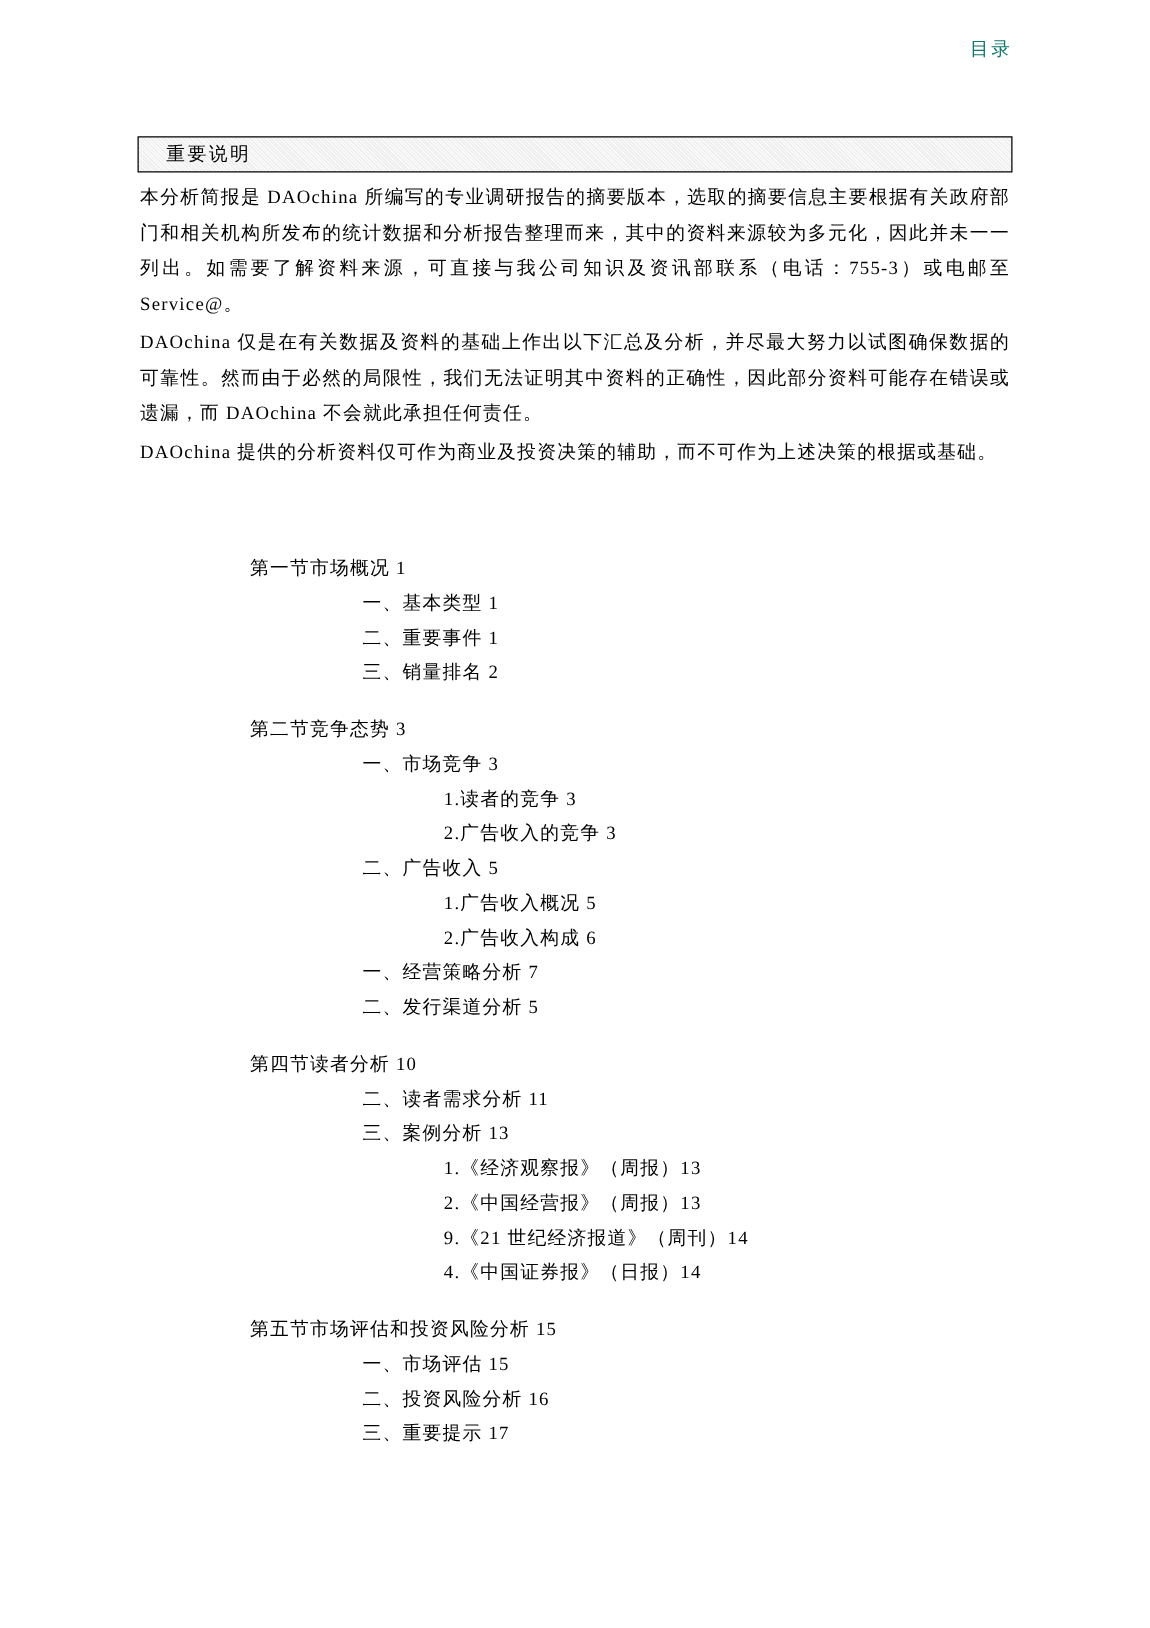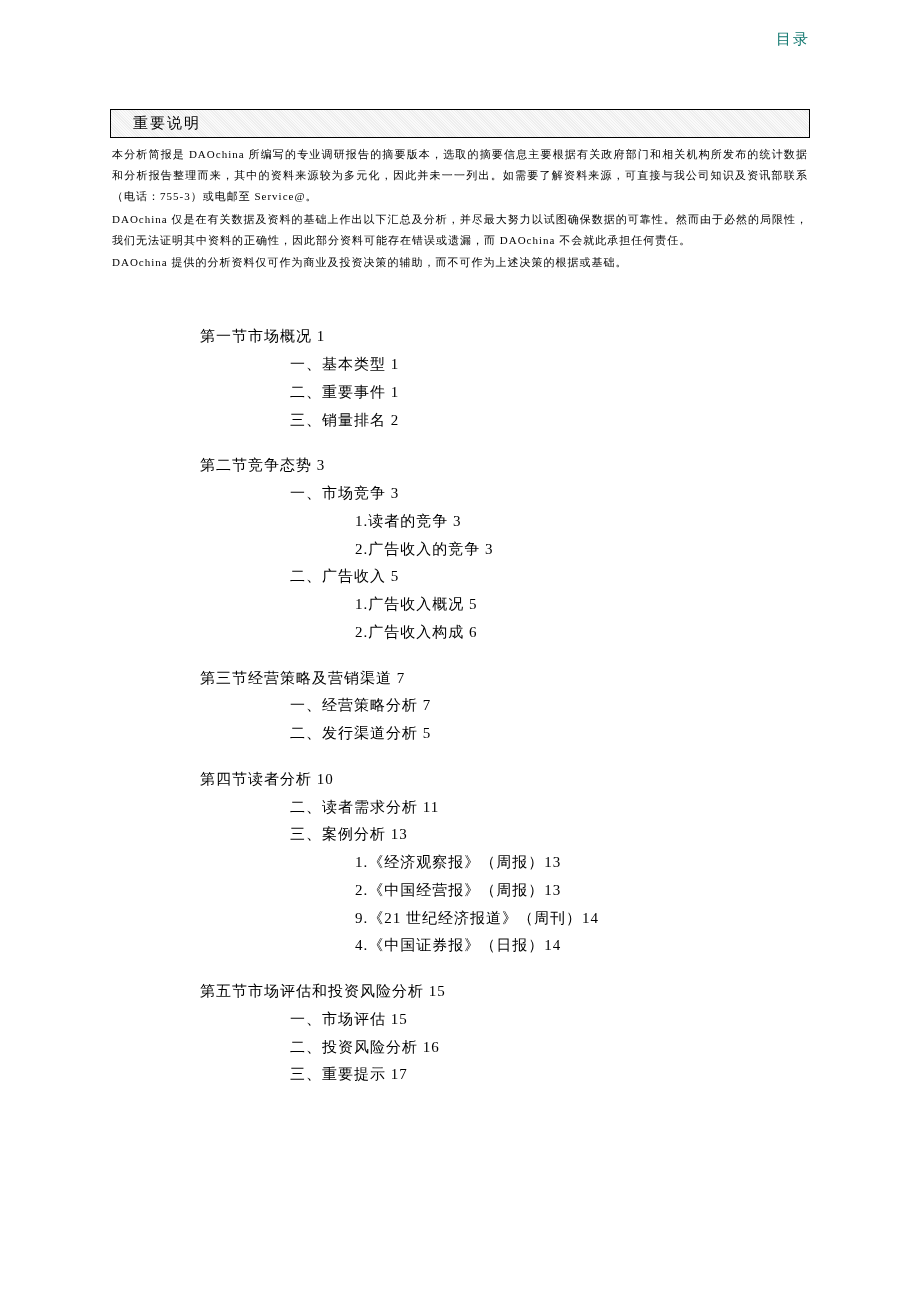--- a/index.html
+++ b/index.html
@@ -31,29 +31,29 @@
       margin-bottom: 0;
     }
     .notice-title {
       font-size: 15px;
       letter-spacing: 2px;
       margin-left: 16px;
     }
     .notice-body {
       padding: 6px 2px 0 2px;
       line-height: 1.9;
-      font-size: 11px;
+      font-size: 15px;
       letter-spacing: 1px;
       text-align: justify;
     }
     .notice-body p {
       margin: 0 0 2px 0;
     }
     .toc {
-      margin-top: 50px;
+      margin-top: 66px;
       line-height: 1.85;
       font-size: 15px;
       letter-spacing: 1px;
     }
     .toc .section-title {
       margin-left: 90px;
       margin-top: 18px;
     }
     .toc .section-title:first-child {
       margin-top: 0;
@@ -90,21 +90,20 @@
     <div class="item-l2">三、销量排名 2</div>
 
     <div class="section-title">第二节竞争态势 3</div>
     <div class="item-l2">一、市场竞争 3</div>
     <div class="item-l3">1.读者的竞争 3</div>
     <div class="item-l3">2.广告收入的竞争 3</div>
     <div class="item-l2">二、广告收入 5</div>
     <div class="item-l3">1.广告收入概况 5</div>
     <div class="item-l3">2.广告收入构成 6</div>
 
-    <div class="section-title">第三节经营策略及营销渠道 7</div>
     <div class="item-l2">一、经营策略分析 7</div>
     <div class="item-l2">二、发行渠道分析 5</div>
 
     <div class="section-title">第四节读者分析 10</div>
     <div class="item-l2">二、读者需求分析 11</div>
     <div class="item-l2">三、案例分析 13</div>
     <div class="item-l3">1.《经济观察报》（周报）13</div>
     <div class="item-l3">2.《中国经营报》（周报）13</div>
     <div class="item-l3">9.《21 世纪经济报道》（周刊）14</div>
     <div class="item-l3">4.《中国证券报》（日报）14</div>

